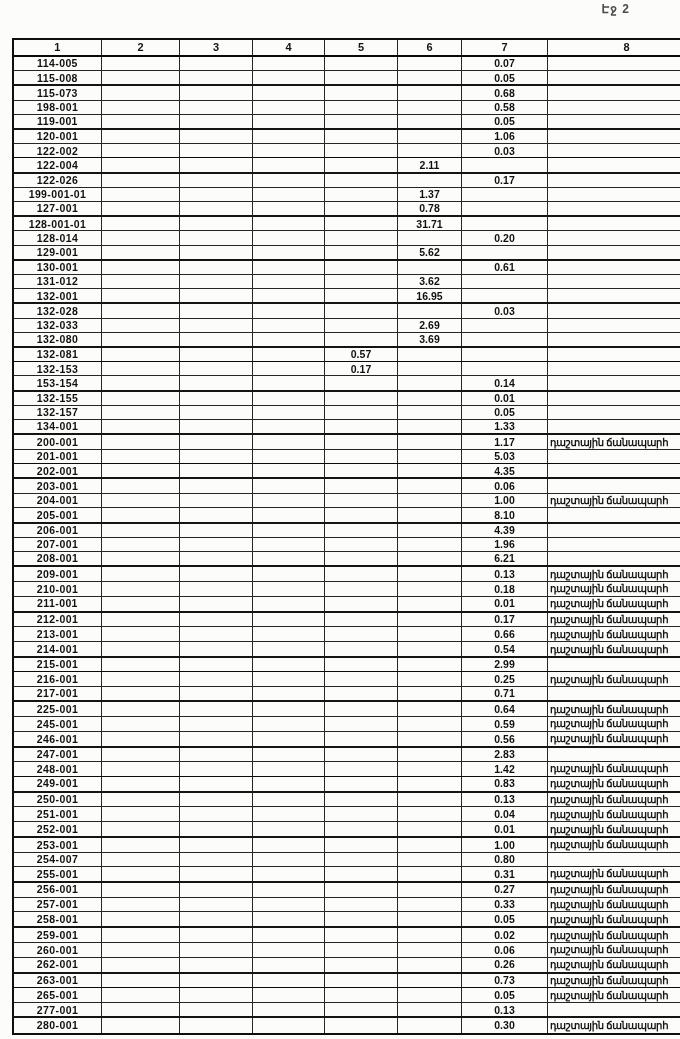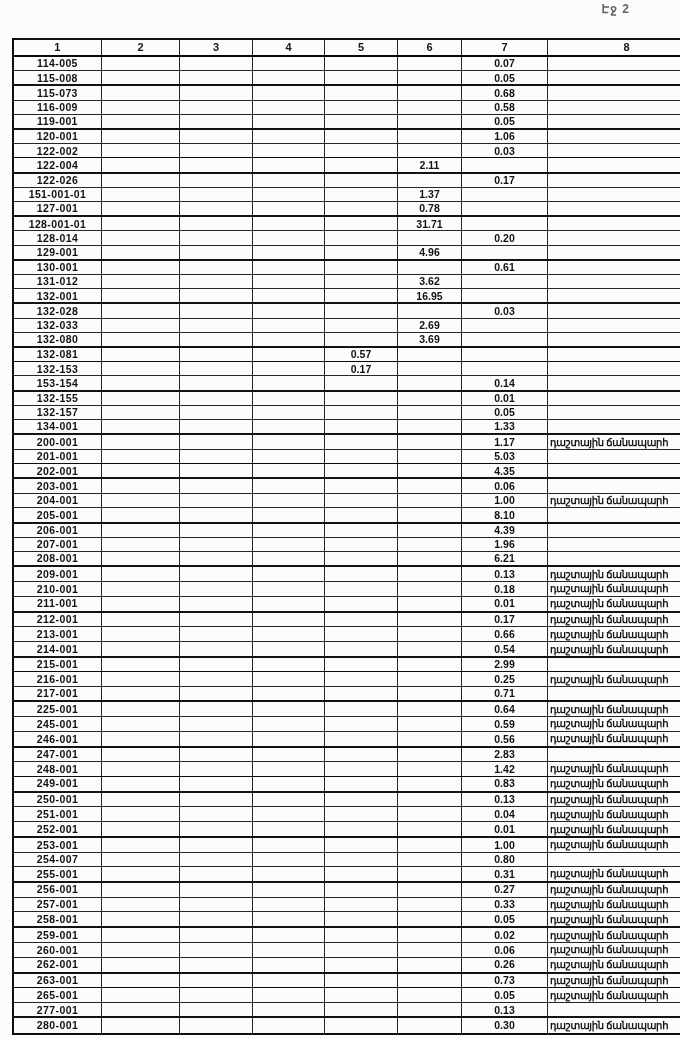--- a/index.html
+++ b/index.html
@@ -18,21 +18,21 @@
     height: 1039px;
     filter: grayscale(1) contrast(1.05);
   }
   .page-label {
     position: absolute;
     top: 2px;
     right: 50px;
     font-size: 12px;
     font-weight: bold;
     letter-spacing: 1px;
-    color: #15803d;
+    color: #1d4ed8;
   }
   table.scan {
     position: absolute;
     left: 12px;
     top: 38px;
     width: 652px;
     height: 997px;
     border-collapse: collapse;
     table-layout: fixed;
     border: 2px solid #141414;
@@ -117,21 +117,21 @@
           <td class="col1"><span>115-073</span></td>
           <td class="col2"></td>
           <td class="col3"></td>
           <td class="col4"></td>
           <td class="col5"></td>
           <td class="col6"></td>
           <td class="col7"><span>0.68</span></td>
           <td class="col8"></td>
         </tr>
         <tr>
-          <td class="col1"><span>116-009</span></td>
+          <td class="col1"><span>198-001</span></td>
           <td class="col2"></td>
           <td class="col3"></td>
           <td class="col4"></td>
           <td class="col5"></td>
           <td class="col6"></td>
           <td class="col7"><span>0.58</span></td>
           <td class="col8"></td>
         </tr>
         <tr>
           <td class="col1"><span>119-001</span></td>
@@ -177,21 +177,21 @@
           <td class="col1"><span>122-026</span></td>
           <td class="col2"></td>
           <td class="col3"></td>
           <td class="col4"></td>
           <td class="col5"></td>
           <td class="col6"></td>
           <td class="col7"><span>0.17</span></td>
           <td class="col8"></td>
         </tr>
         <tr>
-          <td class="col1"><span>151-001-01</span></td>
+          <td class="col1"><span>199-001-01</span></td>
           <td class="col2"></td>
           <td class="col3"></td>
           <td class="col4"></td>
           <td class="col5"></td>
           <td class="col6"><span>1.37</span></td>
           <td class="col7"></td>
           <td class="col8"></td>
         </tr>
         <tr>
           <td class="col1"><span>127-001</span></td>
@@ -222,21 +222,21 @@
           <td class="col6"></td>
           <td class="col7"><span>0.20</span></td>
           <td class="col8"></td>
         </tr>
         <tr>
           <td class="col1"><span>129-001</span></td>
           <td class="col2"></td>
           <td class="col3"></td>
           <td class="col4"></td>
           <td class="col5"></td>
-          <td class="col6"><span>4.96</span></td>
+          <td class="col6"><span>5.62</span></td>
           <td class="col7"></td>
           <td class="col8"></td>
         </tr>
         <tr>
           <td class="col1"><span>130-001</span></td>
           <td class="col2"></td>
           <td class="col3"></td>
           <td class="col4"></td>
           <td class="col5"></td>
           <td class="col6"></td>

